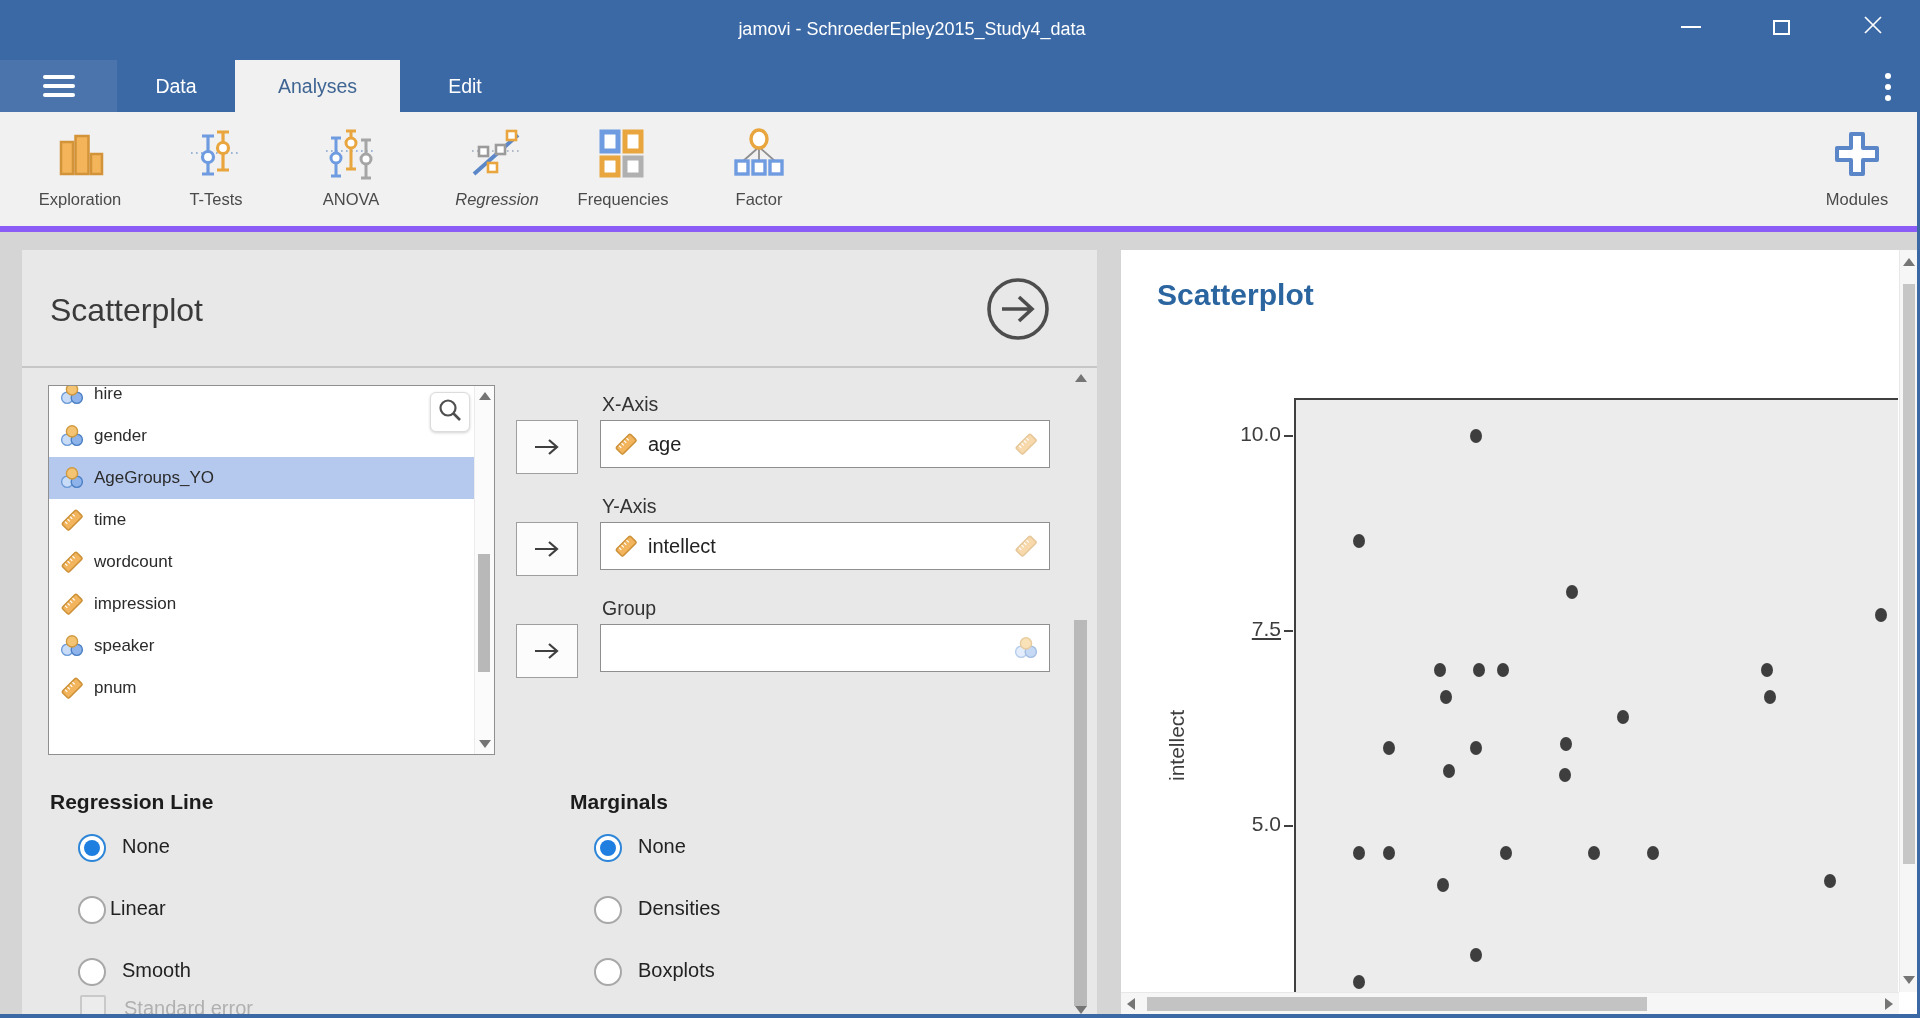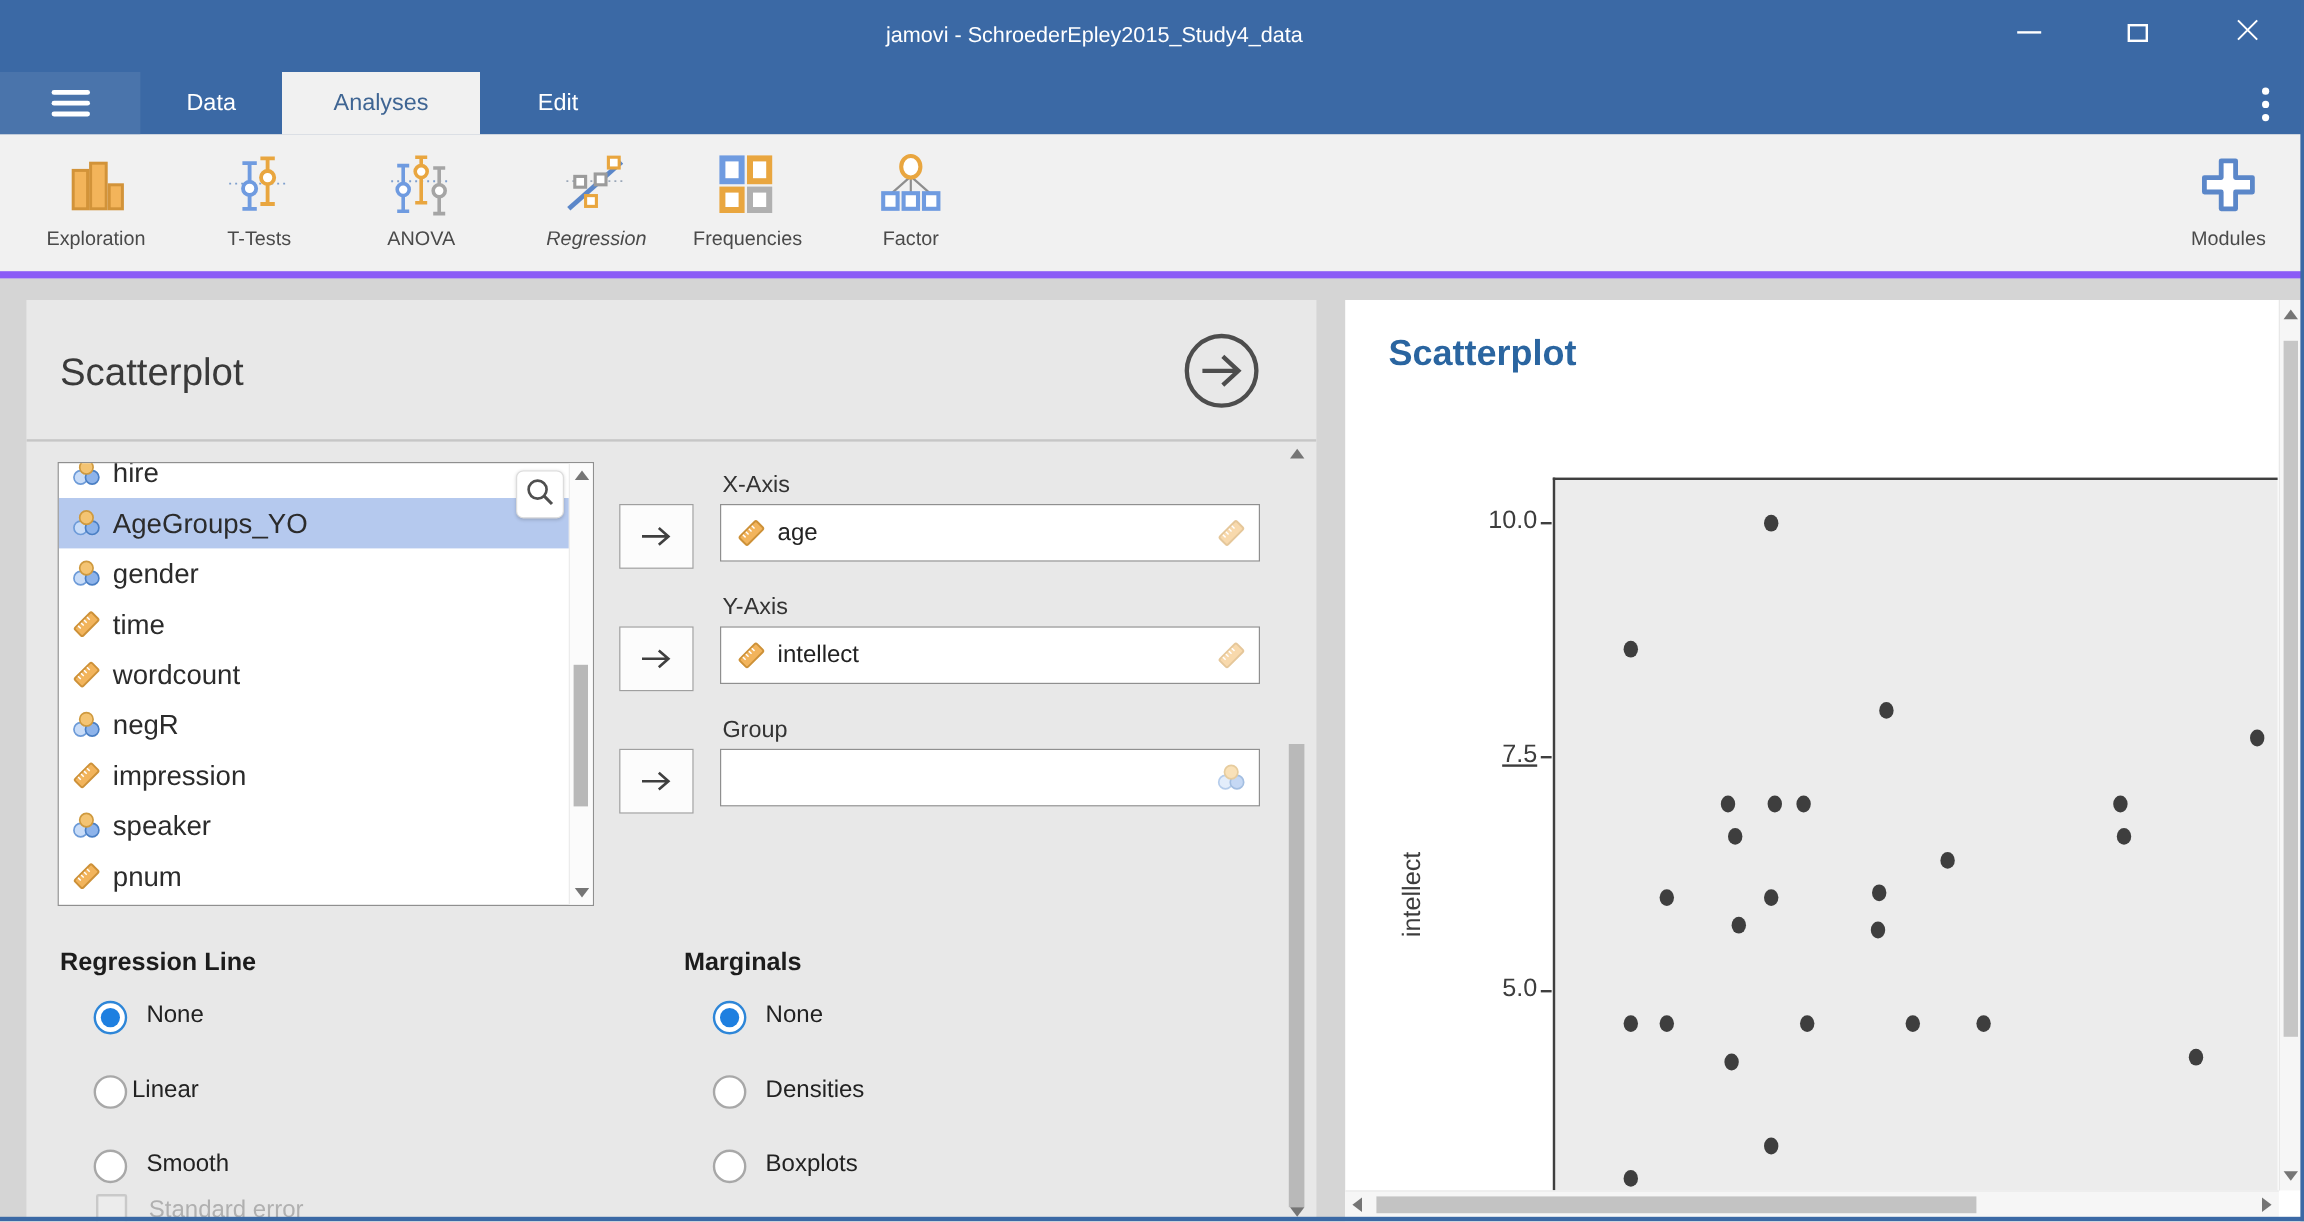--- a/index.html
+++ b/index.html
@@ -29,21 +29,21 @@
   .options-panel{position:absolute;left:22px;top:250px;width:1075px;height:768px;background:#e8e8e8;overflow:hidden;}
   .panel-header{position:absolute;left:0;top:0;width:100%;height:118px;border-bottom:2px solid #c6c6c6;box-sizing:border-box;}
   .panel-title{position:absolute;left:28px;top:42px;font-size:32px;color:#3a3a3a;}
   .arrow-circle{position:absolute;right:46px;top:26px;width:66px;height:66px;}
   
   .var-list{position:absolute;left:26px;top:135px;width:447px;height:370px;background:#fff;border:1px solid #8f8f8f;box-sizing:border-box;overflow:hidden;}
   .var-rows{position:absolute;left:0;top:-13px;width:427px;}
   .var-row{position:relative;height:42px;display:flex;align-items:center;padding-left:10px;box-sizing:border-box;}
   .var-row.selected{background:#b5c9ee;}
   .var-icon{width:26px;height:26px;margin-right:9px;flex:0 0 auto;}
-  .var-label{font-size:23px;color:#2b2b2b;white-space:nowrap;}
+  .var-label{font-size:17px;color:#2b2b2b;white-space:nowrap;}
   .search-btn{position:absolute;right:24px;top:6px;width:38px;height:38px;background:#fff;border:1px solid #dcdcdc;border-radius:6px;
               box-shadow:0 1px 3px rgba(0,0,0,.18);display:flex;align-items:center;justify-content:center;}
   .list-scrollbar{position:absolute;right:0;top:0;bottom:0;width:19px;background:#fbfbfb;border-left:1px solid #ececec;}
   .list-thumb{position:absolute;left:3px;top:168px;width:12px;height:118px;background:#b8b8b8;}
   
   .field-label{position:absolute;left:580px;font-size:19.5px;color:#333;}
   .transfer-btn{position:absolute;left:494px;width:62px;height:54px;background:#fcfcfc;border:1px solid #9f9f9f;box-sizing:border-box;
                 display:flex;align-items:center;justify-content:center;}
   .field-box{position:absolute;left:578px;width:450px;height:48px;background:#fff;border:1px solid #8f8f8f;box-sizing:border-box;
              display:flex;align-items:center;padding-left:12px;}
@@ -214,61 +214,53 @@
     <div class="var-list">
       <div class="var-rows" id="var-rows">
           <div class="var-row">
             <div class="var-icon"><svg width="26" height="26" viewBox="0 0 26 26">
                 <circle cx="8.2" cy="16.8" r="5.6" fill="#c8dcf8" stroke="#6d9bd8" stroke-width="1.4"></circle>
                 <circle cx="17.8" cy="16.8" r="5.6" fill="#8db3ea" stroke="#4a7fc4" stroke-width="1.4"></circle>
                 <circle cx="13" cy="8.4" r="5.6" fill="#f4c473" stroke="#cf9a3f" stroke-width="1.4"></circle>
               </svg></div>
             <div class="var-label">hire</div>
           </div>
-          <div class="var-row selected">
+          <div class="var-row">
             <div class="var-icon"><svg width="26" height="26" viewBox="0 0 26 26">
                 <circle cx="8.2" cy="16.8" r="5.6" fill="#c8dcf8" stroke="#6d9bd8" stroke-width="1.4"></circle>
                 <circle cx="17.8" cy="16.8" r="5.6" fill="#8db3ea" stroke="#4a7fc4" stroke-width="1.4"></circle>
                 <circle cx="13" cy="8.4" r="5.6" fill="#f4c473" stroke="#cf9a3f" stroke-width="1.4"></circle>
               </svg></div>
-            <div class="var-label">AgeGroups_YO</div>
-          </div>
-          <div class="var-row">
+            <div class="var-label">gender</div>
+          </div>
+          <div class="var-row selected">
             <div class="var-icon"><svg width="26" height="26" viewBox="0 0 26 26">
                 <circle cx="8.2" cy="16.8" r="5.6" fill="#c8dcf8" stroke="#6d9bd8" stroke-width="1.4"></circle>
                 <circle cx="17.8" cy="16.8" r="5.6" fill="#8db3ea" stroke="#4a7fc4" stroke-width="1.4"></circle>
                 <circle cx="13" cy="8.4" r="5.6" fill="#f4c473" stroke="#cf9a3f" stroke-width="1.4"></circle>
               </svg></div>
-            <div class="var-label">gender</div>
+            <div class="var-label">AgeGroups_YO</div>
           </div>
           <div class="var-row">
             <div class="var-icon"><svg width="26" height="26" viewBox="0 0 26 26">
                 <g transform="rotate(-45 13 13)">
                   <rect x="3" y="8.5" width="20" height="9.5" rx="1.5" fill="#f2b45c" stroke="#cd9138" stroke-width="1.6"></rect>
                   <path d="M7 9.2v3.2M10.5 9.2v3.2M14 9.2v3.2M17.5 9.2v3.2" stroke="#fff" stroke-width="1.2"></path>
                 </g>
               </svg></div>
             <div class="var-label">time</div>
           </div>
           <div class="var-row">
             <div class="var-icon"><svg width="26" height="26" viewBox="0 0 26 26">
                 <g transform="rotate(-45 13 13)">
                   <rect x="3" y="8.5" width="20" height="9.5" rx="1.5" fill="#f2b45c" stroke="#cd9138" stroke-width="1.6"></rect>
                   <path d="M7 9.2v3.2M10.5 9.2v3.2M14 9.2v3.2M17.5 9.2v3.2" stroke="#fff" stroke-width="1.2"></path>
                 </g>
               </svg></div>
             <div class="var-label">wordcount</div>
-          </div>
-          <div class="var-row">
-            <div class="var-icon"><svg width="26" height="26" viewBox="0 0 26 26">
-                <circle cx="8.2" cy="16.8" r="5.6" fill="#c8dcf8" stroke="#6d9bd8" stroke-width="1.4"></circle>
-                <circle cx="17.8" cy="16.8" r="5.6" fill="#8db3ea" stroke="#4a7fc4" stroke-width="1.4"></circle>
-                <circle cx="13" cy="8.4" r="5.6" fill="#f4c473" stroke="#cf9a3f" stroke-width="1.4"></circle>
-              </svg></div>
-            <div class="var-label">negR</div>
           </div>
           <div class="var-row">
             <div class="var-icon"><svg width="26" height="26" viewBox="0 0 26 26">
                 <g transform="rotate(-45 13 13)">
                   <rect x="3" y="8.5" width="20" height="9.5" rx="1.5" fill="#f2b45c" stroke="#cd9138" stroke-width="1.6"></rect>
                   <path d="M7 9.2v3.2M10.5 9.2v3.2M14 9.2v3.2M17.5 9.2v3.2" stroke="#fff" stroke-width="1.2"></path>
                 </g>
               </svg></div>
             <div class="var-label">impression</div>
           </div>

